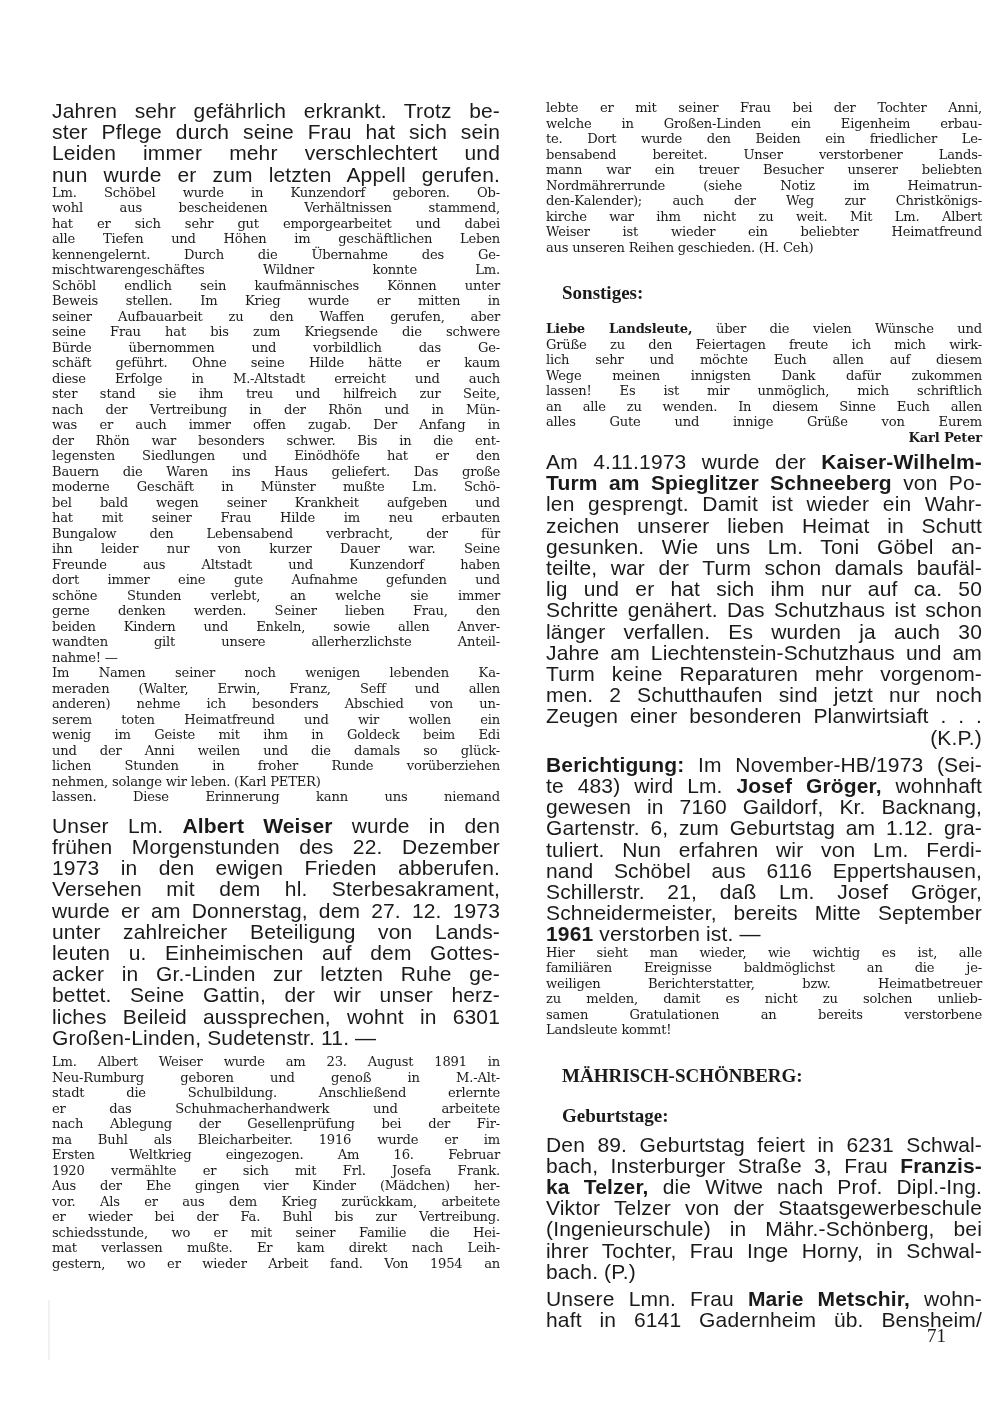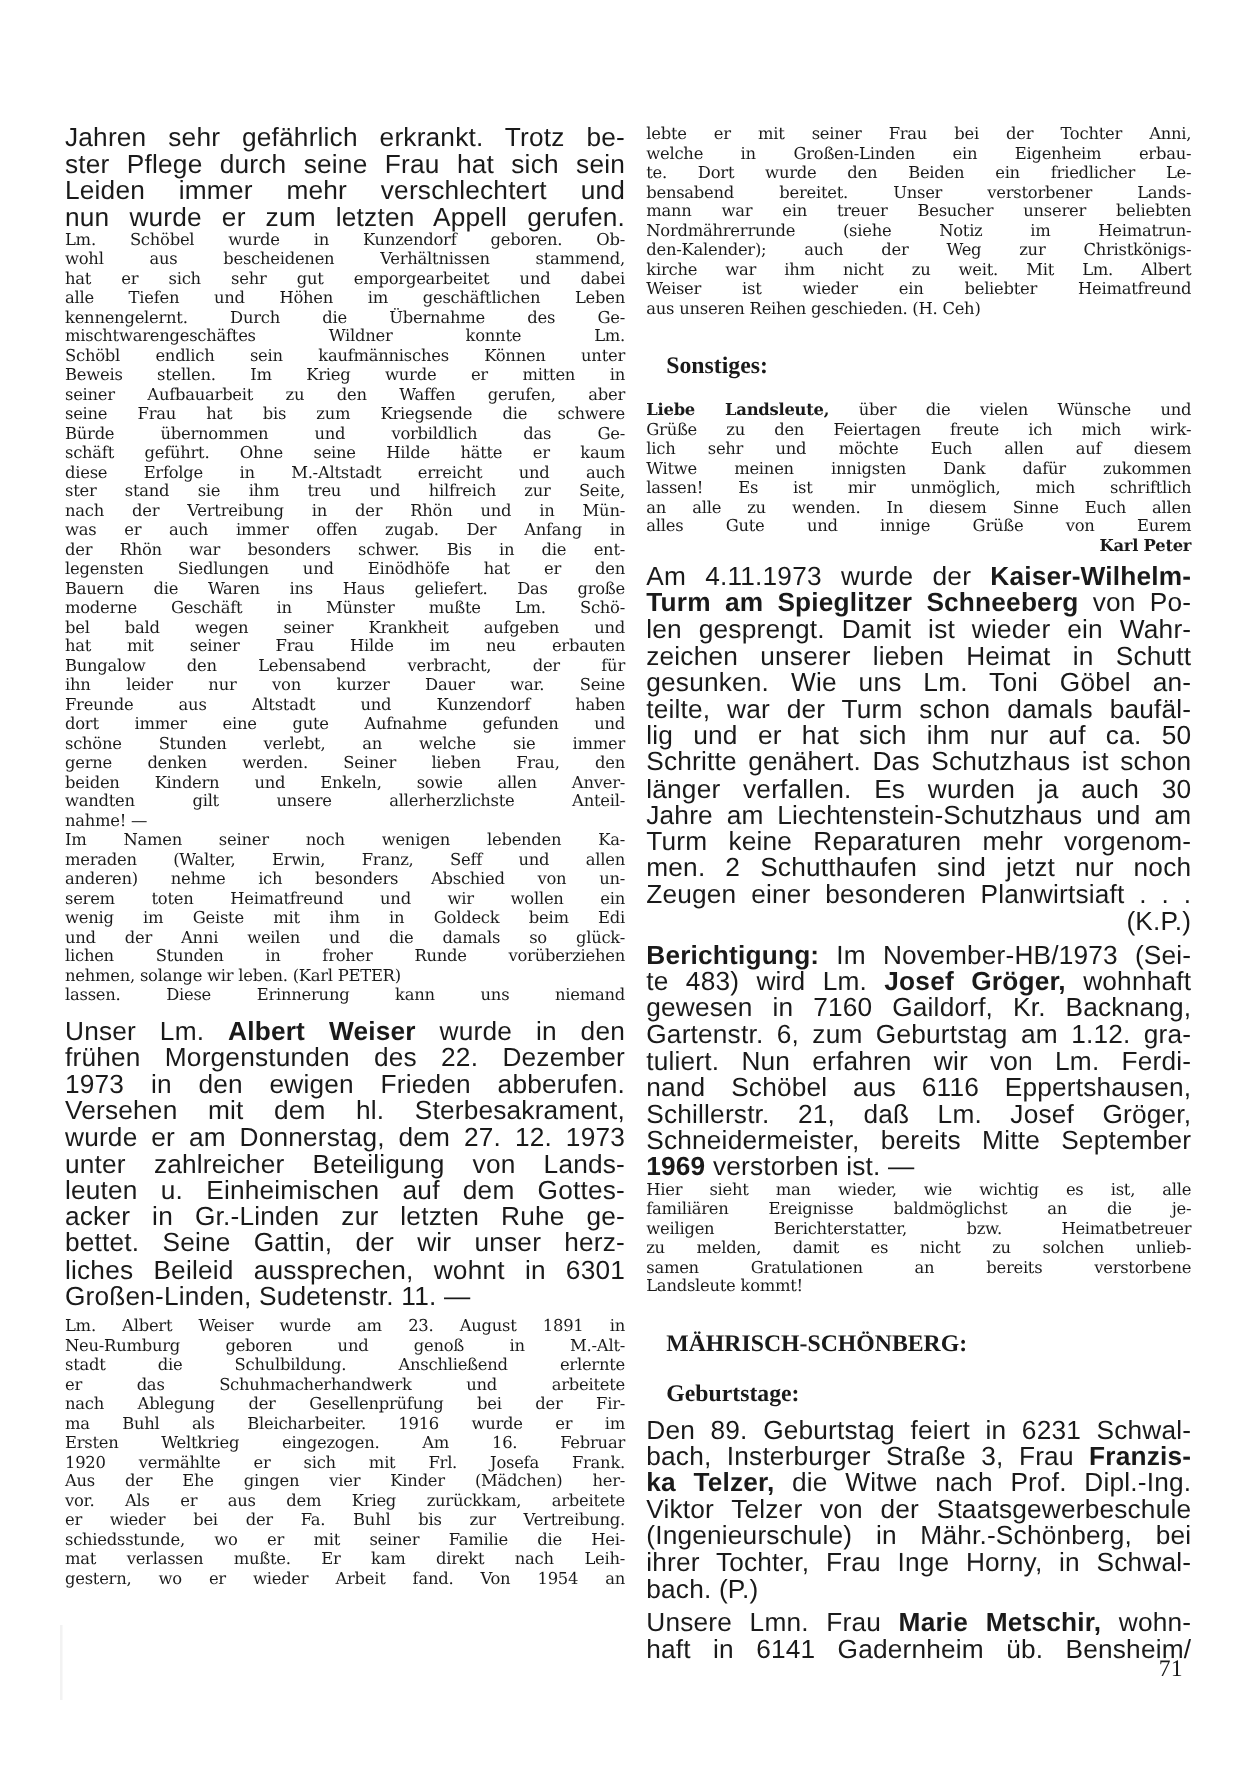--- a/index.html
+++ b/index.html
@@ -1,20 +1,20 @@
 <!DOCTYPE html>
 <html><head>
 <meta charset="utf-8">
 <style>
   html, body { margin: 0; padding: 0; background: #ffffff; }
   body { width: 1000px; height: 1413px; position: relative; overflow: hidden;
          font-family: "DejaVu Serif", "Liberation Serif", serif; color: #1a1a1a; }
   .col { position: absolute; top: 100px; width: 448px; }
   .col-left { left: 52px; }
-  .col-right { left: 517px; width: 436px; }
+  .col-right { left: 546px; width: 436px; }
   .para { margin: 0; }
   .line { display: block; white-space: nowrap; text-align: justify; text-align-last: justify; }
   .line.last { text-align-last: left; }
   .line.right { text-align: left; text-align-last: right; }
   .big { font-family: Liberation Sans, sans-serif; font-size: 21px; line-height: 21.2px; letter-spacing: 0.15px; }
   .small { font-family: "DejaVu Serif", serif; font-size: 13.1px; line-height: 15.5px; letter-spacing: -0.2px; }
   .heading { font-family: "Liberation Serif", serif; font-weight: bold; font-size: 19px; line-height: 24px; margin: 16px; }
   .b { font-weight: bold; }
   .gap-s { height: 6px; }
   .gap-m { height: 10px; }
@@ -130,21 +130,21 @@
       <span class="line last">aus unseren Reihen geschieden. (H. Ceh)</span>
     </div>
 
   <div class="gap-m"></div>
   <h3 class="heading">Sonstiges:</h3>
   <div class="para small">
     <span class="line"><span class="b">Liebe Landsleute,</span><span> über die vielen Wünsche und</span></span>
     <div id="sonlines">
         <span class="line">Grüße zu den Feiertagen freute ich mich wirk-</span>
         <span class="line">lich sehr und möchte Euch allen auf diesem</span>
-        <span class="line">Witwe meinen innigsten Dank dafür zukommen</span>
+        <span class="line">Wege meinen innigsten Dank dafür zukommen</span>
         <span class="line">lassen! Es ist mir unmöglich, mich schriftlich</span>
         <span class="line">an alle zu wenden. In diesem Sinne Euch allen</span>
         <span class="line">alles Gute und innige Grüße von Eurem</span>
       </div>
     <span class="line right b">Karl Peter</span>
   </div>
 
   <div class="gap-s"></div>
   <div class="para big">
     <span class="line"><span>Am 4.11.1973 wurde der </span><span class="b">Kaiser-Wilhelm-</span></span>
@@ -170,21 +170,21 @@
     <span class="line"><span class="b">Berichtigung:</span><span> Im November-HB/1973 (Sei-</span></span>
     <span class="line"><span>te 483) wird Lm. </span><span class="b">Josef Gröger,</span><span> wohnhaft</span></span>
     <div id="berlines">
         <span class="line">gewesen in 7160 Gaildorf, Kr. Backnang,</span>
         <span class="line">Gartenstr. 6, zum Geburtstag am 1.12. gra-</span>
         <span class="line">tuliert. Nun erfahren wir von Lm. Ferdi-</span>
         <span class="line">nand Schöbel aus 6116 Eppertshausen,</span>
         <span class="line">Schillerstr. 21, daß Lm. Josef Gröger,</span>
         <span class="line">Schneidermeister, bereits Mitte September</span>
       </div>
-    <span class="line last"><span class="b">1969</span><span> verstorben ist. —</span></span>
+    <span class="line last"><span class="b">1961</span><span> verstorben ist. —</span></span>
   </div>
 
   <div class="para small" id="hinweis">
       <span class="line">Hier sieht man wieder, wie wichtig es ist, alle</span>
       <span class="line">familiären Ereignisse baldmöglichst an die je-</span>
       <span class="line">weiligen Berichterstatter, bzw. Heimatbetreuer</span>
       <span class="line">zu melden, damit es nicht zu solchen unlieb-</span>
       <span class="line">samen Gratulationen an bereits verstorbene</span>
       <span class="line last">Landsleute kommt!</span>
     </div>

